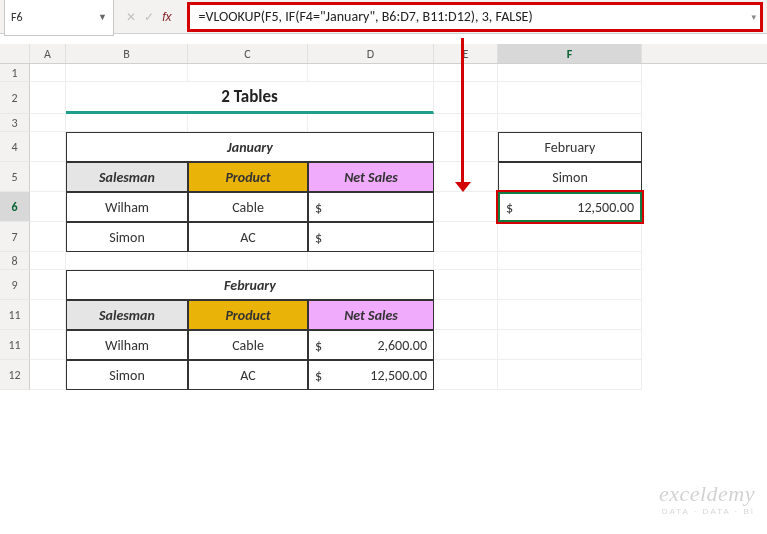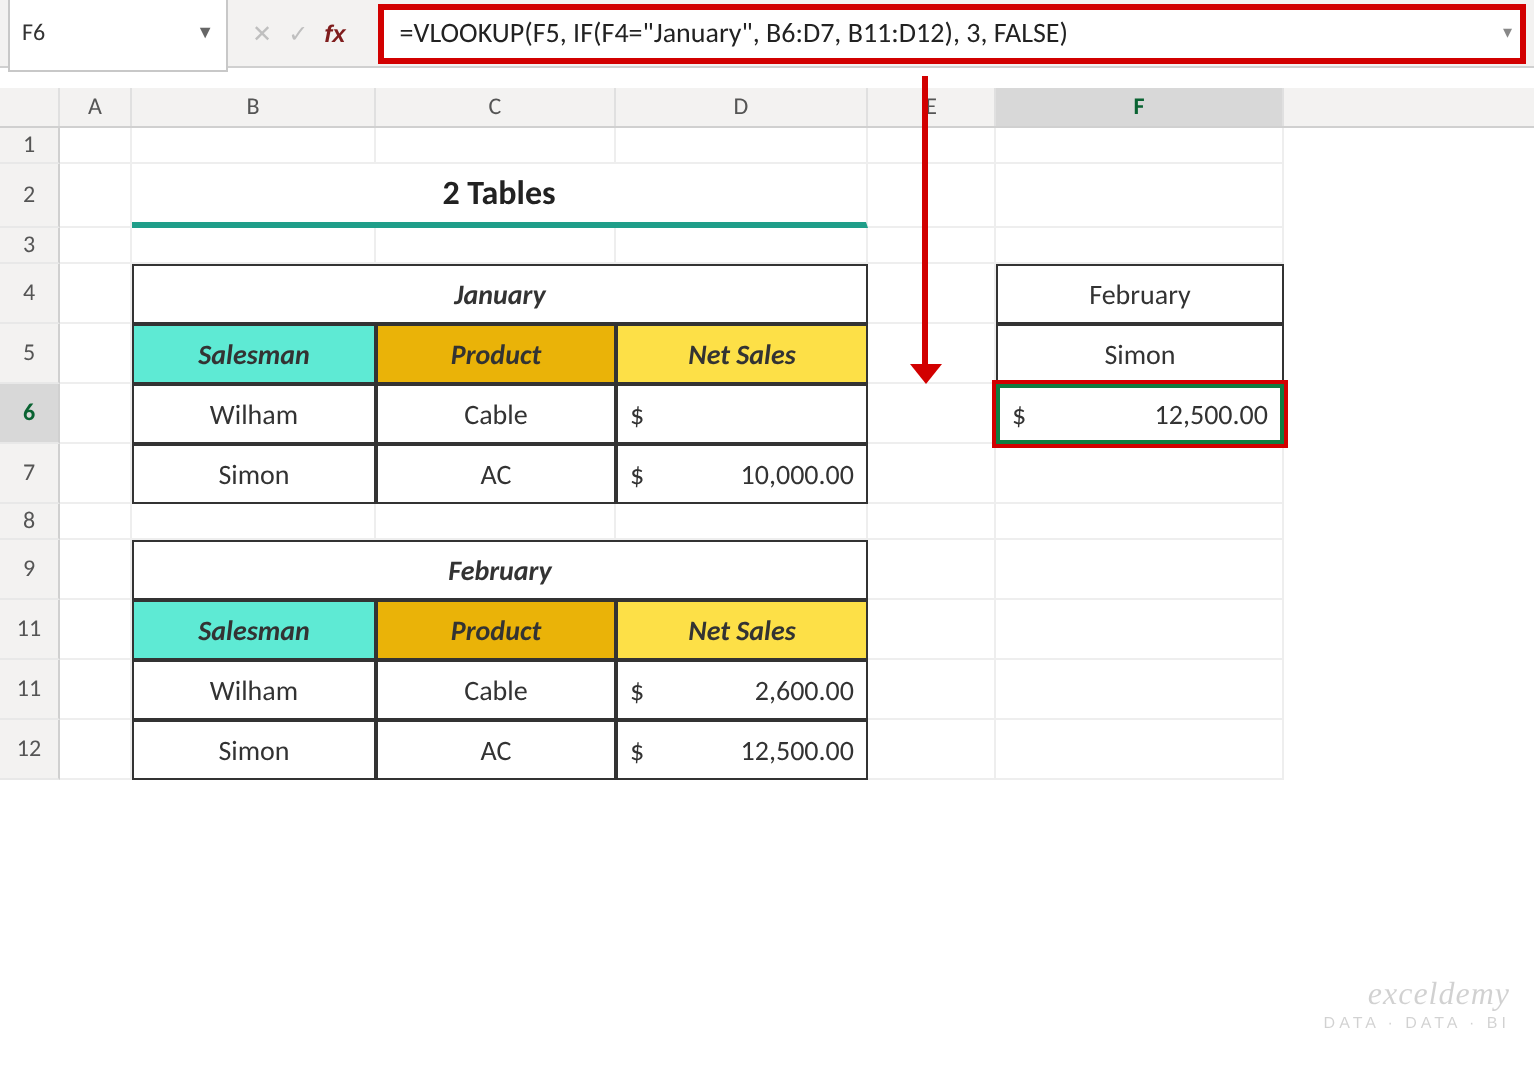--- a/index.html
+++ b/index.html
@@ -38,21 +38,21 @@
   .namebox .dd { color: #666; font-size: 9px; }
   .fx-controls {
     display: flex;
     align-items: center;
     gap: 8px;
     color: #bfbfbf;
     font-size: 12px;
     padding: 0 6px;
   }
   .fx-controls span { font-family: 'Segoe UI', Arial, sans-serif; }
-  .fx-label { color: #7f1d1d; font-style: italic; font-size: 12px; margin-right: 4px; font-weight: bold; }
+  .fx-label { color: #7f1d1d; font-style: italic; font-size: 12px; margin-right: 4px; }
 
   .formula-bar {
     flex: 1;
     display: flex;
     align-items: center;
     background: #fff;
     border: 3px solid #d20000;
     height: 30px;
     padding: 0 8px;
     font-size: 14px;
@@ -133,23 +133,23 @@
     font-size: 14px;
     background: #fff;
   }
   .blk { border: 1px solid #333 !important; }
   .bold { font-weight: 700; font-style: italic; }
 
   .title-cell {
     font-size: 17px; font-weight: 700; color: #222;
     border-bottom: 3px solid #1f9e89 !important;
   }
-  .hdr-green { background: #5eead4; }
+  .hdr-green { background: #e5e5e5; }
   .hdr-gold  { background: #eab308; }
-  .hdr-peach { background: #fde047; }
+  .hdr-peach { background: #f0abfc; }
 
   .money {
     justify-content: space-between;
     font-variant-numeric: tabular-nums;
   }
   .money .sym { width: 14px; text-align: left; }
   .money .val { text-align: right; flex: 1; }
 
   .selected-cell {
     border: 2px solid #107c41 !important;
@@ -158,21 +158,21 @@
     position: relative;
   }
 
   .watermark {
     position: absolute;
     right: 12px; bottom: 18px;
     text-align: right;
     color: rgba(0,0,0,0.18);
     font-family: Georgia, serif;
   }
-  .watermark .brand { font-style: italic; font-size: 16px; letter-spacing: 0.5px; }
+  .watermark .brand { font-style: italic; font-size: 22px; letter-spacing: 0.5px; }
   .watermark .tag { font-size: 8px; letter-spacing: 2px; font-family: Arial, sans-serif; }
 
   .span3 { grid-column: span 3; }
 </style>
 </head>
 <body>
 
 <div class="topbar">
   <div class="namebox">
     <span>F6</span>
@@ -267,21 +267,20 @@
       </div>
     </div>
 
     <div class="row">
       <div class="rowhdr">7</div>
       <div class="cell"></div>
       <div class="cell blk">Simon</div>
       <div class="cell blk">AC</div>
       <div class="cell blk money">
         <span class="sym">$</span>
-        <span class="val">10,000.00</span>
       </div>
       <div class="cell"></div>
       <div class="cell"></div>
     </div>
 
     <div class="row short">
       <div class="rowhdr">8</div>
       <div class="cell"></div>
       <div class="cell"></div>
       <div class="cell"></div>

